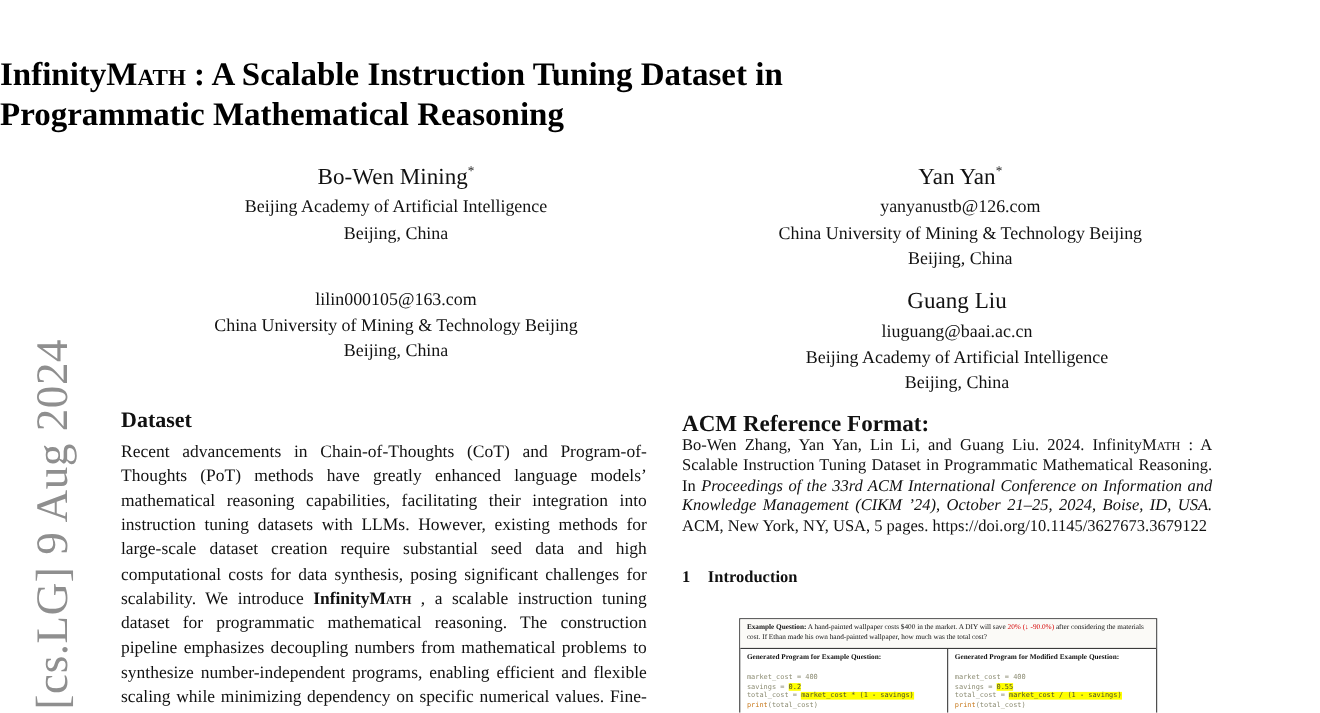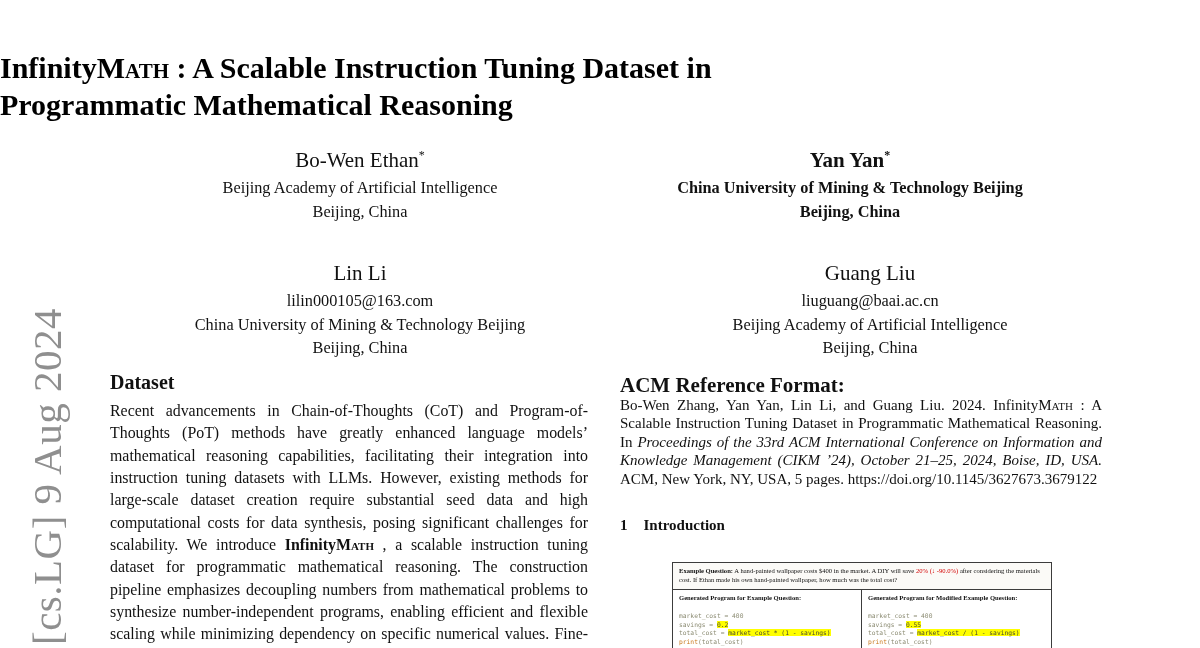--- a/index.html
+++ b/index.html
@@ -13,21 +13,21 @@
   
   .title{position:absolute;left:0;top:49px;width:1200px;text-align:left;
          font-weight:bold;font-size:30px;line-height:37px;margin:0;color:#000;}
   .title .tline{display:block;}
 
   
   .auth{position:absolute;width:500px;text-align:center;}
   .auth .aname{font-size:21px;line-height:26px;margin-bottom:3px;}
   .auth sup{font-size:12px;line-height:0;}
   .auth .aline{font-size:16.3px;line-height:23.5px;}
-  .auth-1{left:110px;top:147px;} .auth-2{left:600px;top:147px;font-weight:bold;}
+  .auth-1{left:110px;top:147px;} .auth-2{left:623px;top:147px;}
   .auth-3{left:110px;top:260px;} .auth-4{left:620px;top:260px;}
 
   
   .leftcol{position:absolute;left:110px;top:370px;width:478px;}
   .h-abs{font-size:20px;font-weight:bold;line-height:25px;margin:0 0 5px;}
   .abstract-text{margin:0;font-size:15.9px;line-height:22.35px;text-align:justify;}
 
   
   .rightcol{position:absolute;left:620px;top:376px;width:482px;}
   .acm-head{font-size:21px;font-weight:bold;line-height:19px;}
@@ -55,33 +55,33 @@
 <div class="page">
 
   <div class="arxiv">[cs.LG] 9 Aug 2024</div>
 
   <h1 class="title">
     <span class="tline"><span>Infinity</span><span class="sc">Math</span><span> : A Scalable Instruction Tuning Dataset in</span></span>
     <span class="tline">Programmatic Mathematical Reasoning</span>
   </h1>
 
   <div class="auth auth-1">
-    <div class="aname"><span>Bo-Wen Ethan</span><sup>*</sup></div>
+    <div class="aname"><span>Bo-Wen Mining</span><sup>*</sup></div>
     <div class="aline">Beijing Academy of Artificial Intelligence</div>
     <div class="aline">Beijing, China</div>
   </div>
 
   <div class="auth auth-2">
     <div class="aname"><span>Yan Yan</span><sup>*</sup></div>
+    <div class="aline">yanyanustb@126.com</div>
     <div class="aline">China University of Mining &amp; Technology Beijing</div>
     <div class="aline">Beijing, China</div>
   </div>
 
   <div class="auth auth-3">
-    <div class="aname"><span>Lin Li</span><sup></sup></div>
     <div class="aline">lilin000105@163.com</div>
     <div class="aline">China University of Mining &amp; Technology Beijing</div>
     <div class="aline">Beijing, China</div>
   </div>
 
   <div class="auth auth-4">
     <div class="aname"><span>Guang Liu</span><sup></sup></div>
     <div class="aline">liuguang@baai.ac.cn</div>
     <div class="aline">Beijing Academy of Artificial Intelligence</div>
     <div class="aline">Beijing, China</div>

